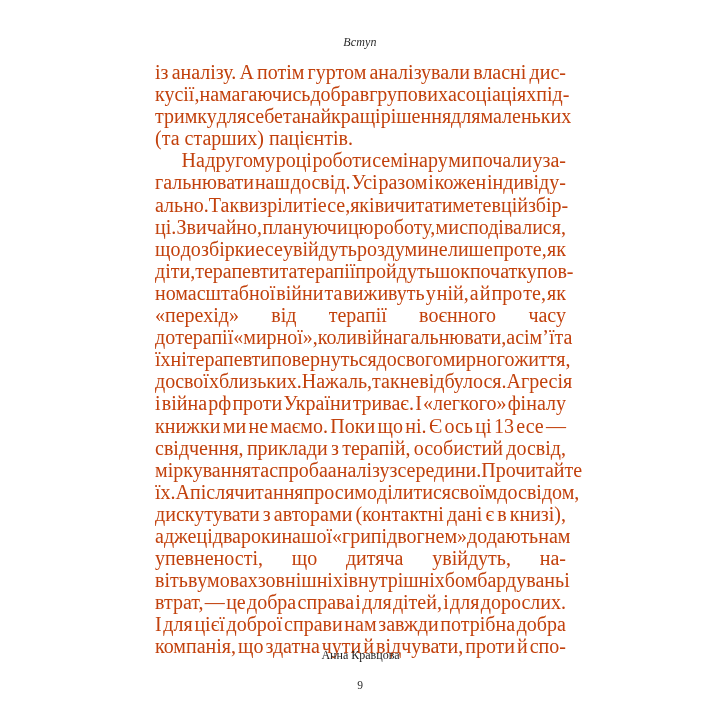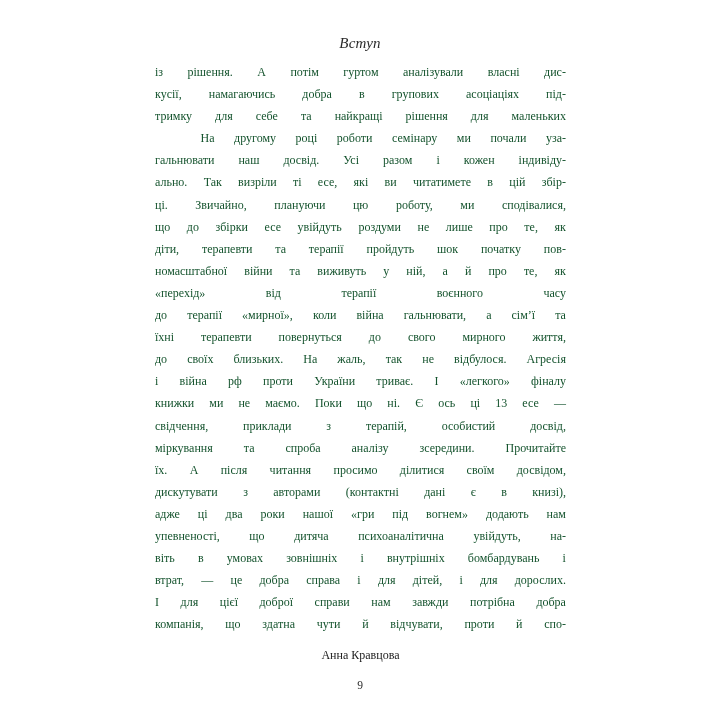--- a/index.html
+++ b/index.html
@@ -20,35 +20,35 @@
     height: 720px;
     background: #ffffff;
   }
   .running-head {
     position: absolute;
     top: 35px;
     left: 0;
     width: 720px;
     text-align: center;
     font-style: italic;
-    font-size: 15px;
+    font-size: 12px;
     letter-spacing: 0.2px;
     color: #2b2b2b;
   }
   .text-block {
     position: absolute;
     top: 61px;
     left: 155px;
     width: 411px;
   }
   .ln {
     display: block;
-    font-size: 12px;
+    font-size: 20px;
     line-height: 22.1px;
-    color: #14532d;
+    color: #c2410c;
     white-space: pre;
     text-align: left;
   }
   
   .ln.j {
     display: flex;
     justify-content: space-between;
     white-space: normal;
   }
   .ln.j > span { white-space: pre; }
@@ -76,21 +76,21 @@
 </head>
 <body>
 
 <div class="page">
 
   <div class="running-head">Вступ</div>
 
   <div class="text-block">
       <span class="ln j">
         <span>із</span>
-        <span>рішення.</span>
+        <span>аналізу.</span>
         <span>А</span>
         <span>потім</span>
         <span>гуртом</span>
         <span>аналізували</span>
         <span>власні</span>
         <span>дис-</span>
       </span>
       <span class="ln j">
         <span>кусії,</span>
         <span>намагаючись</span>
@@ -103,20 +103,21 @@
       <span class="ln j">
         <span>тримку</span>
         <span>для</span>
         <span>себе</span>
         <span>та</span>
         <span>найкращі</span>
         <span>рішення</span>
         <span>для</span>
         <span>маленьких</span>
       </span>
+      <span class="ln">(та старших) пацієнтів.</span>
       <span class="ln j">
         <span class="indent"></span>
         <span>На</span>
         <span>другому</span>
         <span>році</span>
         <span>роботи</span>
         <span>семінару</span>
         <span>ми</span>
         <span>почали</span>
         <span>уза-</span>
@@ -298,21 +299,20 @@
         <span>«гри</span>
         <span>під</span>
         <span>вогнем»</span>
         <span>додають</span>
         <span>нам</span>
       </span>
       <span class="ln j">
         <span>упевненості,</span>
         <span>що</span>
         <span>дитяча</span>
-        <span>психоаналітична</span>
         <span>увійдуть,</span>
         <span>на-</span>
       </span>
       <span class="ln j">
         <span>віть</span>
         <span>в</span>
         <span>умовах</span>
         <span>зовнішніх</span>
         <span>і</span>
         <span>внутрішніх</span>

